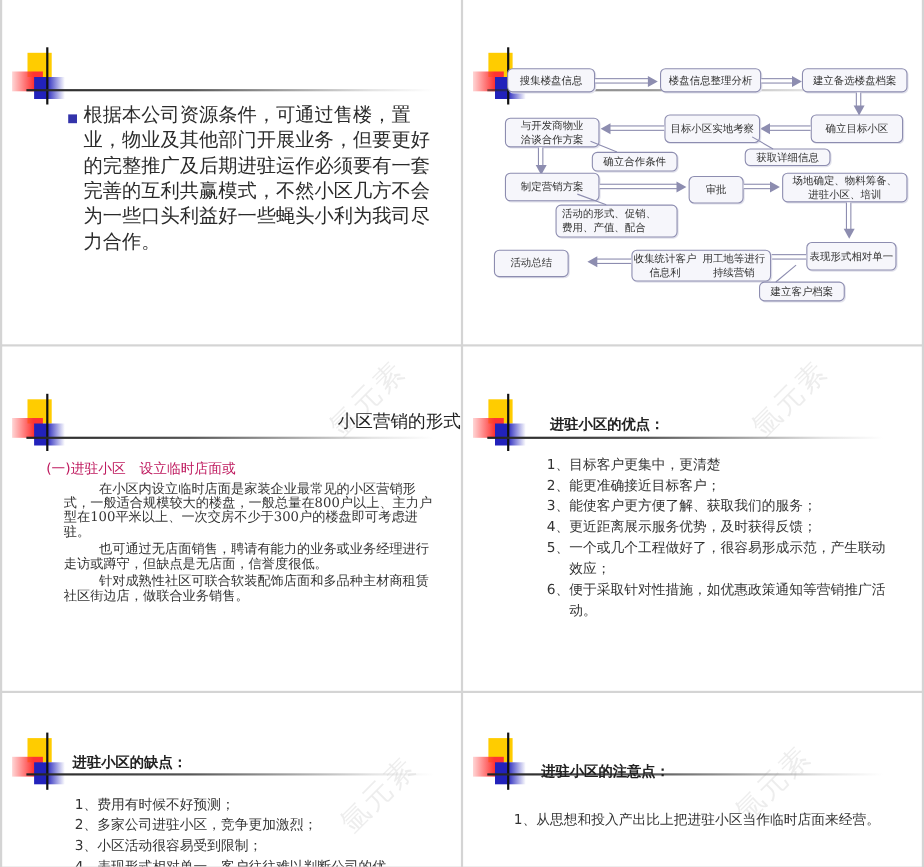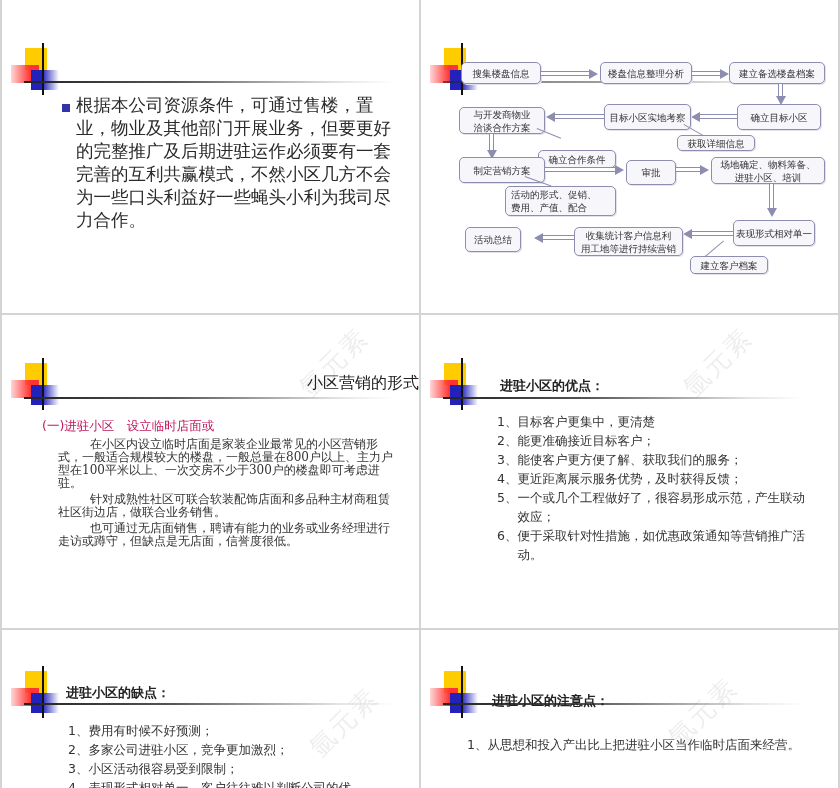--- a/index.html
+++ b/index.html
@@ -95,21 +95,21 @@
     <div class="node" style="left:183px;top:104px;width:87px;height:26px;">目标小区实地考察</div>
     <div class="arrow-h" style="left:133px;top:114px;width:50px;"></div>
     <div class="tri-l" style="left:125px;top:111.5px;"></div>
     <div class="node" style="left:38px;top:107px;width:86px;height:27px;flex-direction:column;">
       <span>与开发商物业</span>
       <span>洽谈合作方案</span>
     </div>
 
     <div class="node" style="left:256px;top:135px;width:78px;height:16px;">获取详细信息</div>
     <div class="callout-line" style="left:263px;top:124px;width:22px;transform:rotate(30deg);"></div>
-    <div class="node" style="left:117px;top:150px;width:78px;height:18px;">确立合作条件</div>
+    <div class="node" style="left:117px;top:138px;width:78px;height:18px;font-family:Liberation Mono, monospace;">确立合作条件</div>
     <div class="callout-line" style="left:116px;top:128px;width:26px;transform:rotate(22deg);"></div>
 
     <div class="arrow-v" style="left:68px;top:134px;height:18px;"></div>
     <div class="tri-d" style="left:65.5px;top:150px;"></div>
 
     <div class="node" style="left:38px;top:157px;width:86px;height:26px;">制定营销方案</div>
     <div class="arrow-h" style="left:124px;top:167px;width:72px;"></div>
     <div class="tri-r" style="left:194px;top:164.5px;"></div>
     <div class="node" style="left:205px;top:160px;width:50px;height:25px;">审批</div>
     <div class="arrow-h" style="left:255px;top:167px;width:26px;"></div>
@@ -124,47 +124,47 @@
       <span>费用、产值、配合</span>
     </div>
     <div class="callout-line" style="left:104px;top:176px;width:28px;transform:rotate(20deg);"></div>
 
     <div class="arrow-v" style="left:348px;top:184px;height:26px;"></div>
     <div class="tri-d" style="left:345.5px;top:208px;"></div>
 
     <div class="node" style="left:312px;top:220px;width:82px;height:26px;">表现形式相对单一</div>
     <div class="arrow-h" style="left:270px;top:231px;width:42px;"></div>
     <div class="tri-l" style="left:262px;top:228.5px;"></div>
-    <div class="node" style="left:153px;top:227px;width:109px;height:29px;flex-direction:column;">
+    <div class="node" style="left:153px;top:227px;width:127px;height:29px;">
       <span>收集统计客户信息利</span>
       <span>用工地等进行持续营销</span>
     </div>
     <div class="arrow-h" style="left:121px;top:235px;width:32px;"></div>
     <div class="tri-l" style="left:113px;top:232.5px;"></div>
-    <div class="node" style="left:44px;top:227px;width:56px;height:25px;">活动总结</div>
+    <div class="node" style="left:28px;top:227px;width:68px;height:25px;">活动总结</div>
 
     <div class="node" style="left:269px;top:256px;width:78px;height:18px;">建立客户档案</div>
     <div class="callout-line" style="left:284px;top:256px;width:24px;transform:rotate(-40deg);"></div>
   </div>
 
   <div class="slide s3">
     <div class="watermark" style="left:290px;top:30px;">氩元素</div>
     <div class="deco" style="left:5px;top:43px;">
       <div class="yel"></div>
         <div class="red"></div>
         <div class="blu"></div>
         <div class="vline"></div>
     </div>
     <div class="rule" style="left:22px;top:82px;width:370px;"></div>
     <div class="s3-title">小区营销的形式</div>
     <div class="s3-sub">(一)进驻小区　设立临时店面或</div>
     <div class="s3-body">
       <p class="ind">在小区内设立临时店面是家装企业最常见的小区营销形式，一般适合规模较大的楼盘，一般总量在800户以上、主力户型在100平米以上、一次交房不少于300户的楼盘即可考虑进驻。</p>
+      <p class="ind">也可通过无店面销售，聘请有能力的业务或业务经理进行走访或蹲守，但缺点是无店面，信誉度很低。</p>
       <p class="ind">针对成熟性社区可联合软装配饰店面和多品种主材商租赁社区街边店，做联合业务销售。</p>
-      <p class="ind">也可通过无店面销售，聘请有能力的业务或业务经理进行走访或蹲守，但缺点是无店面，信誉度很低。</p>
     </div>
   </div>
 
   <div class="slide s4">
     <div class="watermark" style="left:255px;top:30px;">氩元素</div>
     <div class="deco" style="left:5px;top:43px;">
       <div class="yel"></div>
         <div class="red"></div>
         <div class="blu"></div>
         <div class="vline"></div>

